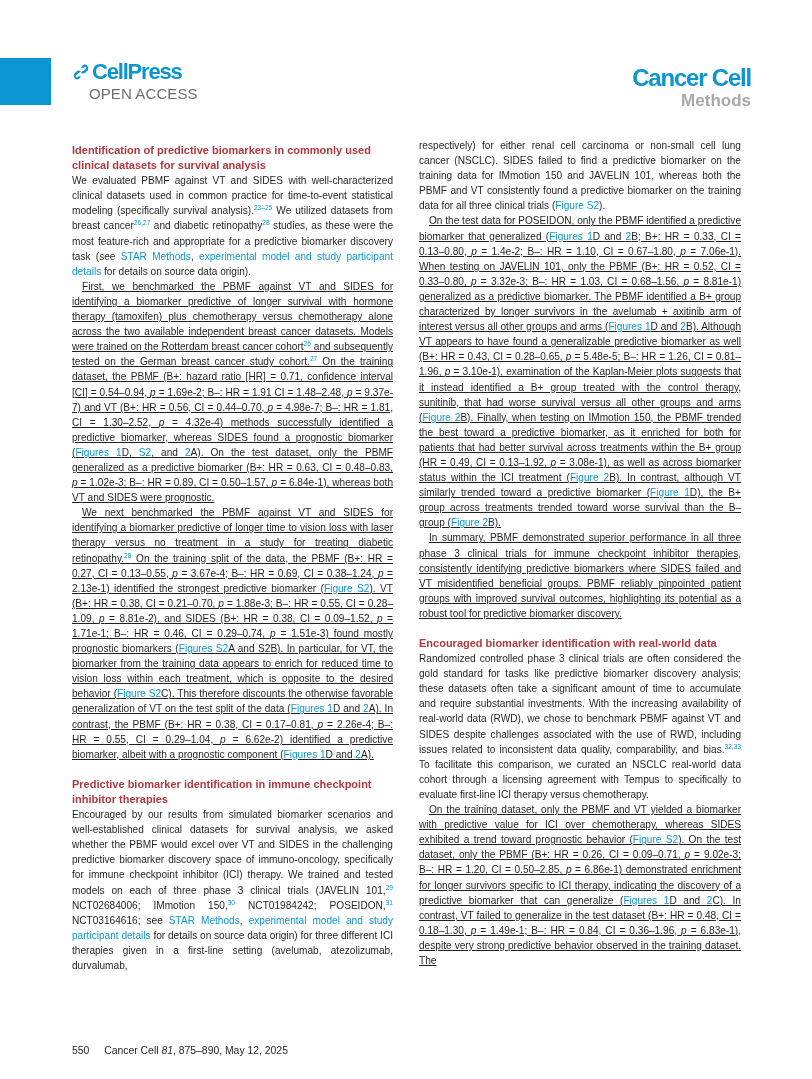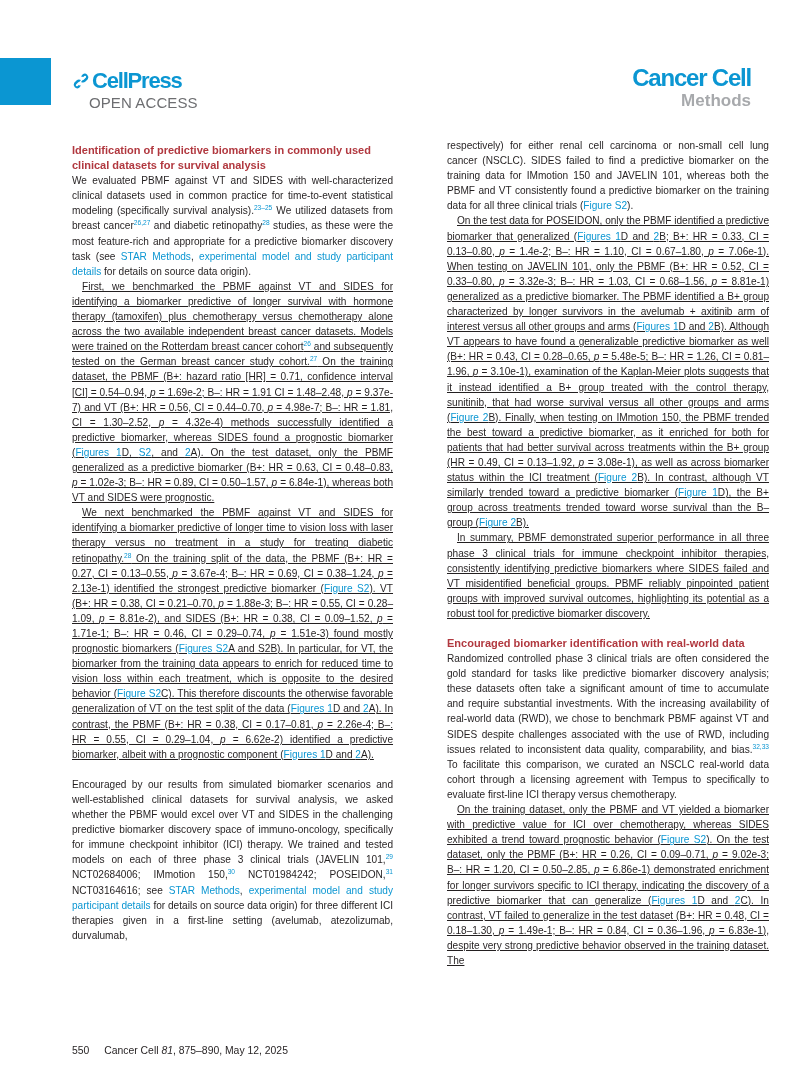--- a/index.html
+++ b/index.html
@@ -1,29 +1,29 @@
 <!DOCTYPE html>
 <html><head>
 <meta charset="utf-8">
 <style>
   html, body { margin: 0; padding: 0; background: #ffffff; }
   body { width: 812px; height: 1079px; position: relative; overflow: hidden;
          font-family: "Liberation Sans", sans-serif; color: #231f20; }
   .blue-block { position: absolute; left: 0; top: 58px; width: 51px; height: 47px; background: #0b96d2; }
-  .brand { position: absolute; left: 72px; top: 70px; }
+  .brand { position: absolute; left: 72px; top: 61px; }
   .brand-row { display: flex; align-items: center; }
   .brand-logo { width: 18px; height: 18px; margin-right: 2px; }
   .brand-name { font-size: 22px; font-weight: bold; color: #0b96d2; letter-spacing: -1.2px; line-height: 22px; }
   .brand-sub { font-size: 15px; color: #6d6e71; margin-left: 17px; margin-top: 2px; letter-spacing: 0.1px; }
   .journal-wrap { position: absolute; left: 600px; top: 66px; width: 151px; text-align: right; }
   .journal-name { font-size: 24px; font-weight: bold; color: #0b96d2; letter-spacing: -1.2px; line-height: 24px; }
   .journal-type { font-size: 17px; font-weight: bold; color: #a7a9ac; line-height: 18px; margin-top: 2px; }
   .col { position: absolute; top: 143px; width: 321px; font-size: 10.1px; line-height: 15.1px; text-align: justify; }
   .col-left { left: 72px; }
-  .col-right { left: 419px; width: 322px; top: 138px; margin-left: 28px; }
+  .col-right { left: 419px; width: 322px; top: 138px; }
   .heading { color: #b1383f; font-weight: bold; font-size: 11px; line-height: 15.1px; text-align: left; margin: 0; }
   .p { margin: 0; }
   .p.indent { text-indent: 10px; text-decoration: underline; }
   .gap { height: 15px; }
   .lnk { color: #0b96d2; }
   sup { font-size: 6.6px; line-height: 0; vertical-align: 4px; color: #0b96d2; }
   .it { font-style: italic; }
   .footer { position: absolute; left: 72px; top: 1045px; font-size: 10.4px; color: #231f20; }
   .footer .pg { font-weight: normal; margin-right: 12px; }
 </style>
@@ -47,20 +47,21 @@
   <div class="journal-name">Cancer Cell</div>
   <div class="journal-type">Methods</div>
 </div>
 
 <div class="col col-left">
     <h2 class="heading">Identification of predictive biomarkers in commonly used clinical datasets for survival analysis</h2>
     <p class="p"><span>We evaluated PBMF against VT and SIDES with well-characterized clinical datasets used in common practice for time-to-event statistical modeling (specifically survival analysis).</span><sup>23–25</sup><span> We utilized datasets from breast cancer</span><sup>26,27</sup><span> and diabetic retinopathy</span><sup>28</sup><span> studies, as these were the most feature-rich and appropriate for a predictive biomarker discovery task (see </span><span class="lnk">STAR Methods</span><span>, </span><span class="lnk">experimental model and study participant details</span><span> for details on source data origin).</span></p>
     <p class="p indent"><span>First, we benchmarked the PBMF against VT and SIDES for identifying a biomarker predictive of longer survival with hormone therapy (tamoxifen) plus chemotherapy versus chemotherapy alone across the two available independent breast cancer datasets. Models were trained on the Rotterdam breast cancer cohort</span><sup>26</sup><span> and subsequently tested on the German breast cancer study cohort.</span><sup>27</sup><span> On the training dataset, the PBMF (B+: hazard ratio [HR] = 0.71, confidence interval [CI] = 0.54–0.94, </span><span class="it">p</span><span> = 1.69e-2; B–: HR = 1.91 CI = 1.48–2.48, </span><span class="it">p</span><span> = 9.37e-7) and VT (B+: HR = 0.56, CI = 0.44–0.70, </span><span class="it">p</span><span> = 4.98e-7; B–: HR = 1.81, CI = 1.30–2.52, </span><span class="it">p</span><span> = 4.32e-4) methods successfully identified a predictive biomarker, whereas SIDES found a prognostic biomarker (</span><span class="lnk">Figures 1</span><span>D, </span><span class="lnk">S2</span><span>, and </span><span class="lnk">2</span><span>A). On the test dataset, only the PBMF generalized as a predictive biomarker (B+: HR = 0.63, CI = 0.48–0.83, </span><span class="it">p</span><span> = 1.02e-3; B–: HR = 0.89, CI = 0.50–1.57, </span><span class="it">p</span><span> = 6.84e-1), whereas both VT and SIDES were prognostic.</span></p>
     <p class="p indent"><span>We next benchmarked the PBMF against VT and SIDES for identifying a biomarker predictive of longer time to vision loss with laser therapy versus no treatment in a study for treating diabetic retinopathy.</span><sup>28</sup><span> On the training split of the data, the PBMF (B+: HR = 0.27, CI = 0.13–0.55, </span><span class="it">p</span><span> = 3.67e-4; B–: HR = 0.69, CI = 0.38–1.24, </span><span class="it">p</span><span> = 2.13e-1) identified the strongest predictive biomarker (</span><span class="lnk">Figure S2</span><span>). VT (B+: HR = 0.38, CI = 0.21–0.70, </span><span class="it">p</span><span> = 1.88e-3; B–: HR = 0.55, CI = 0.28–1.09, </span><span class="it">p</span><span> = 8.81e-2), and SIDES (B+: HR = 0.38, CI = 0.09–1.52, </span><span class="it">p</span><span> = 1.71e-1; B–: HR = 0.46, CI = 0.29–0.74, </span><span class="it">p</span><span> = 1.51e-3) found mostly prognostic biomarkers (</span><span class="lnk">Figures S2</span><span>A and S2B). In particular, for VT, the biomarker from the training data appears to enrich for reduced time to vision loss within each treatment, which is opposite to the desired behavior (</span><span class="lnk">Figure S2</span><span>C). This therefore discounts the otherwise favorable generalization of VT on the test split of the data (</span><span class="lnk">Figures 1</span><span>D and </span><span class="lnk">2</span><span>A). In contrast, the PBMF (B+: HR = 0.38, CI = 0.17–0.81, </span><span class="it">p</span><span> = 2.26e-4; B–: HR = 0.55, CI = 0.29–1.04, </span><span class="it">p</span><span> = 6.62e-2) identified a predictive biomarker, albeit with a prognostic component (</span><span class="lnk">Figures 1</span><span>D and </span><span class="lnk">2</span><span>A).</span></p>
     <div class="gap"></div>
+    <h2 class="heading">Predictive biomarker identification in immune checkpoint inhibitor therapies</h2>
     <p class="p"><span>Encouraged by our results from simulated biomarker scenarios and well-established clinical datasets for survival analysis, we asked whether the PBMF would excel over VT and SIDES in the challenging predictive biomarker discovery space of immuno-oncology, specifically for immune checkpoint inhibitor (ICI) therapy. We trained and tested models on each of three phase 3 clinical trials (JAVELIN 101,</span><sup>29</sup><span> NCT02684006; IMmotion 150,</span><sup>30</sup><span> NCT01984242; POSEIDON,</span><sup>31</sup><span> NCT03164616; see </span><span class="lnk">STAR Methods</span><span>, </span><span class="lnk">experimental model and study participant details</span><span> for details on source data origin) for three different ICI therapies given in a first-line setting (avelumab, atezolizumab, durvalumab,</span></p>
   </div>
 <div class="col col-right">
     <p class="p"><span>respectively) for either renal cell carcinoma or non-small cell lung cancer (NSCLC). SIDES failed to find a predictive biomarker on the training data for IMmotion 150 and JAVELIN 101, whereas both the PBMF and VT consistently found a predictive biomarker on the training data for all three clinical trials (</span><span class="lnk">Figure S2</span><span>).</span></p>
     <p class="p indent"><span>On the test data for POSEIDON, only the PBMF identified a predictive biomarker that generalized (</span><span class="lnk">Figures 1</span><span>D and </span><span class="lnk">2</span><span>B; B+: HR = 0.33, CI = 0.13–0.80, </span><span class="it">p</span><span> = 1.4e-2; B–: HR = 1.10, CI = 0.67–1.80, </span><span class="it">p</span><span> = 7.06e-1). When testing on JAVELIN 101, only the PBMF (B+: HR = 0.52, CI = 0.33–0.80, </span><span class="it">p</span><span> = 3.32e-3; B–: HR = 1.03, CI = 0.68–1.56, </span><span class="it">p</span><span> = 8.81e-1) generalized as a predictive biomarker. The PBMF identified a B+ group characterized by longer survivors in the avelumab + axitinib arm of interest versus all other groups and arms (</span><span class="lnk">Figures 1</span><span>D and </span><span class="lnk">2</span><span>B). Although VT appears to have found a generalizable predictive biomarker as well (B+: HR = 0.43, CI = 0.28–0.65, </span><span class="it">p</span><span> = 5.48e-5; B–: HR = 1.26, CI = 0.81–1.96, </span><span class="it">p</span><span> = 3.10e-1), examination of the Kaplan-Meier plots suggests that it instead identified a B+ group treated with the control therapy, sunitinib, that had worse survival versus all other groups and arms (</span><span class="lnk">Figure 2</span><span>B). Finally, when testing on IMmotion 150, the PBMF trended the best toward a predictive biomarker, as it enriched for both for patients that had better survival across treatments within the B+ group (HR = 0.49, CI = 0.13–1.92, </span><span class="it">p</span><span> = 3.08e-1), as well as across biomarker status within the ICI treatment (</span><span class="lnk">Figure 2</span><span>B). In contrast, although VT similarly trended toward a predictive biomarker (</span><span class="lnk">Figure 1</span><span>D), the B+ group across treatments trended toward worse survival than the B– group (</span><span class="lnk">Figure 2</span><span>B).</span></p>
     <p class="p indent"><span>In summary, PBMF demonstrated superior performance in all three phase 3 clinical trials for immune checkpoint inhibitor therapies, consistently identifying predictive biomarkers where SIDES failed and VT misidentified beneficial groups. PBMF reliably pinpointed patient groups with improved survival outcomes, highlighting its potential as a robust tool for predictive biomarker discovery.</span></p>
     <div class="gap"></div>
     <h2 class="heading">Encouraged biomarker identification with real-world data</h2>
     <p class="p"><span>Randomized controlled phase 3 clinical trials are often considered the gold standard for tasks like predictive biomarker discovery analysis; these datasets often take a significant amount of time to accumulate and require substantial investments. With the increasing availability of real-world data (RWD), we chose to benchmark PBMF against VT and SIDES despite challenges associated with the use of RWD, including issues related to inconsistent data quality, comparability, and bias.</span><sup>32,33</sup><span> To facilitate this comparison, we curated an NSCLC real-world data cohort through a licensing agreement with Tempus to specifically to evaluate first-line ICI therapy versus chemotherapy.</span></p>
     <p class="p indent"><span>On the training dataset, only the PBMF and VT yielded a biomarker with predictive value for ICI over chemotherapy, whereas SIDES exhibited a trend toward prognostic behavior (</span><span class="lnk">Figure S2</span><span>). On the test dataset, only the PBMF (B+: HR = 0.26, CI = 0.09–0.71, </span><span class="it">p</span><span> = 9.02e-3; B–: HR = 1.20, CI = 0.50–2.85, </span><span class="it">p</span><span> = 6.86e-1) demonstrated enrichment for longer survivors specific to ICI therapy, indicating the discovery of a predictive biomarker that can generalize (</span><span class="lnk">Figures 1</span><span>D and </span><span class="lnk">2</span><span>C). In contrast, VT failed to generalize in the test dataset (B+: HR = 0.48, CI = 0.18–1.30, </span><span class="it">p</span><span> = 1.49e-1; B–: HR = 0.84, CI = 0.36–1.96, </span><span class="it">p</span><span> = 6.83e-1), despite very strong predictive behavior observed in the training dataset. The</span></p>

